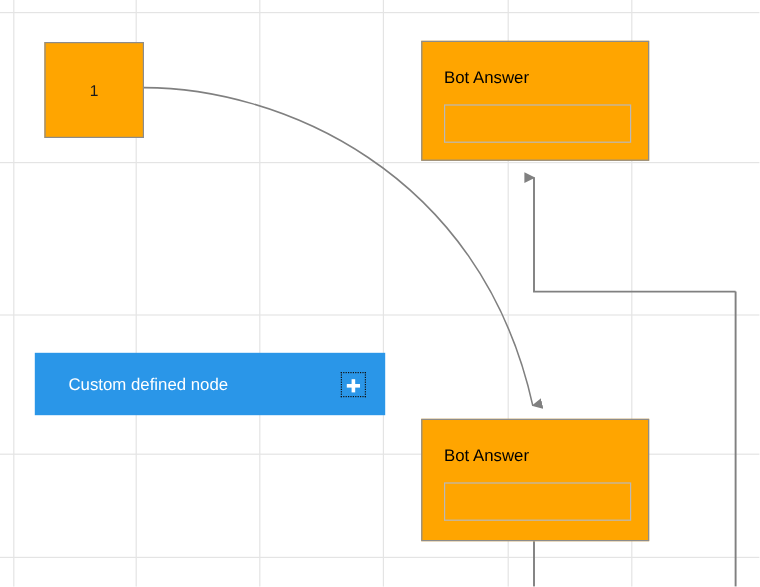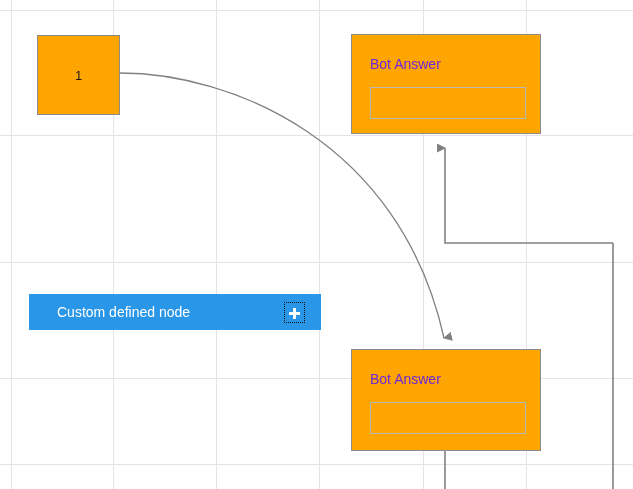--- a/index.html
+++ b/index.html
@@ -36,21 +36,21 @@
   }
 
   .node-bot{
     background:#FFA500;
     border:1px solid #8c8c8c;
     padding:0;
   }
   .node-bot .bot-title{
     position:absolute;
     left:18px;top:20px;
-    font-size:14px;color:#6d28d9;
+    font-size:14px;color:#000000;
     line-height:18px;
     white-space:nowrap;
   }
   .node-bot .bot-slot{
     position:absolute;
     left:18px;
     width:156px;
     border:1px solid #b9b9b9;
     background:transparent;
     box-sizing:border-box;
@@ -127,18 +127,18 @@
   <div class="node node-bot" style="left:351px;top:34px;width:190px;height:100px;">
     <div class="bot-title">Bot Answer</div>
     <div class="bot-slot" style="top:52px;height:32px;"></div>
   </div>
 
   <div class="node node-bot" style="left:351px;top:349px;width:190px;height:102px;">
     <div class="bot-title">Bot Answer</div>
     <div class="bot-slot" style="top:52px;height:32px;"></div>
   </div>
 
-  <div class="custom-node-bar" style="left:29px;top:294px;width:292px;height:36px;">
+  <div class="custom-node-bar" style="left:29px;top:294px;width:292px;height:52px;">
     <span class="cn-label">Custom defined node</span>
     <span class="add-icon"></span>
   </div>
 
 </div>
 
 </body></html>

